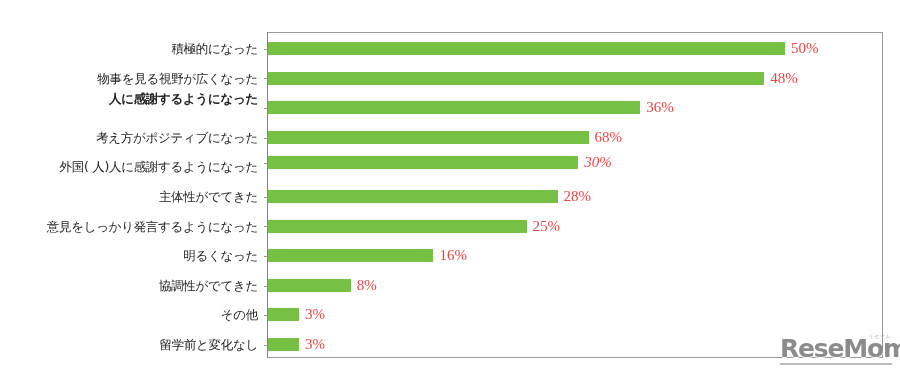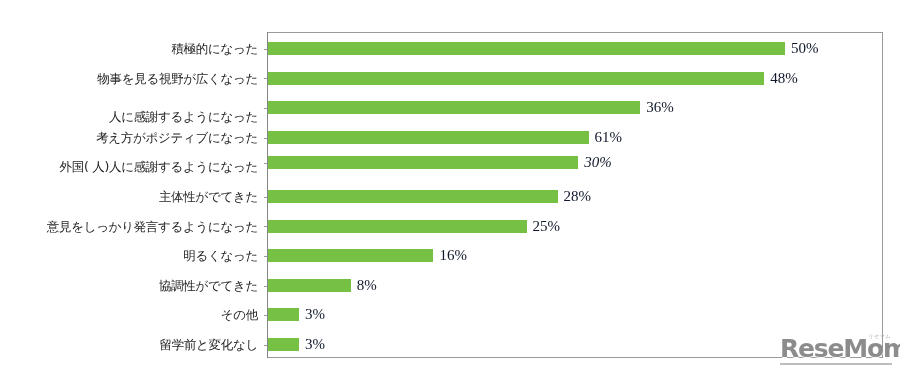--- a/index.html
+++ b/index.html
@@ -76,21 +76,21 @@
     top: 8px;
     height: 13px;
     background: #76c043;
   }
 
   .bar-value {
     position: absolute;
     top: 5px;
     font-family: "Liberation Serif", "DejaVu Serif", serif;
     font-size: 15px;
-    color: #0f172a;
+    color: #ef4444;
     white-space: nowrap;
     line-height: 19px;
   }
 
   
   #category-labels {
     position: absolute;
     left: 0px;
     top: 32px;
     width: 258px;
@@ -151,21 +151,21 @@
   }
 </style>
 </head>
 <body>
 
 <div id="canvas">
 
   <div id="category-labels">
       <div class="cat-label" style="top: 31.6px;">物事を見る視野が広くなった</div>
       <div class="cat-label" style="top: 2px;">積極的になった</div>
-      <div class="cat-label" style="top: 70px;">人に感謝するようになった</div>
+      <div class="cat-label" style="top: 52px; font-weight: bold;">人に感謝するようになった</div>
       <div class="cat-label" style="top: 90.8px;">考え方がポジティブになった</div>
       <div class="cat-label" style="top: 120.4px;">外国( 人)人に感謝するようになった</div>
       <div class="cat-label" style="top: 150px;">主体性がでてきた</div>
       <div class="cat-label" style="top: 179.6px; padding-left: 28px;">意見をしっかり発言するようになった</div>
       <div class="cat-label" style="top: 209.2px;">明るくなった</div>
       <div class="cat-label" style="top: 238.8px;">協調性がでてきた</div>
       <div class="cat-label" style="top: 268.4px;">その他</div>
       <div class="cat-label" style="top: 298px;">留学前と変化なし</div>
     </div>
 
@@ -184,21 +184,21 @@
         <div class="bar-value" style="left: 503.32px;">48%</div>
       </div>
       <div class="bar-row" style="top: 61.2px;">
         <div class="tick-mark" style="top: 14.8px;"></div>
         <div class="bar" style="width: 372.24px; background: rgb(118, 192, 67);"></div>
         <div class="bar-value" style="left: 379.24px;">36%</div>
       </div>
       <div class="bar-row" style="top: 90.8px;">
         <div class="tick-mark" style="top: 14.8px;"></div>
         <div class="bar" style="width: 320.54px; background: rgb(118, 192, 67);"></div>
-        <div class="bar-value" style="left: 327.54px;">61%</div>
+        <div class="bar-value" style="left: 327.54px;">68%</div>
       </div>
       <div class="bar-row" style="top: 116px; font-style: italic;">
         <div class="tick-mark" style="top: 14.8px;"></div>
         <div class="bar" style="width: 310.2px; background: rgb(118, 192, 67);"></div>
         <div class="bar-value" style="left: 317.2px;">30%</div>
       </div>
       <div class="bar-row" style="top: 150px;">
         <div class="tick-mark" style="top: 14.8px;"></div>
         <div class="bar" style="width: 289.52px; background: rgb(118, 192, 67);"></div>
         <div class="bar-value" style="left: 296.52px;">28%</div>

